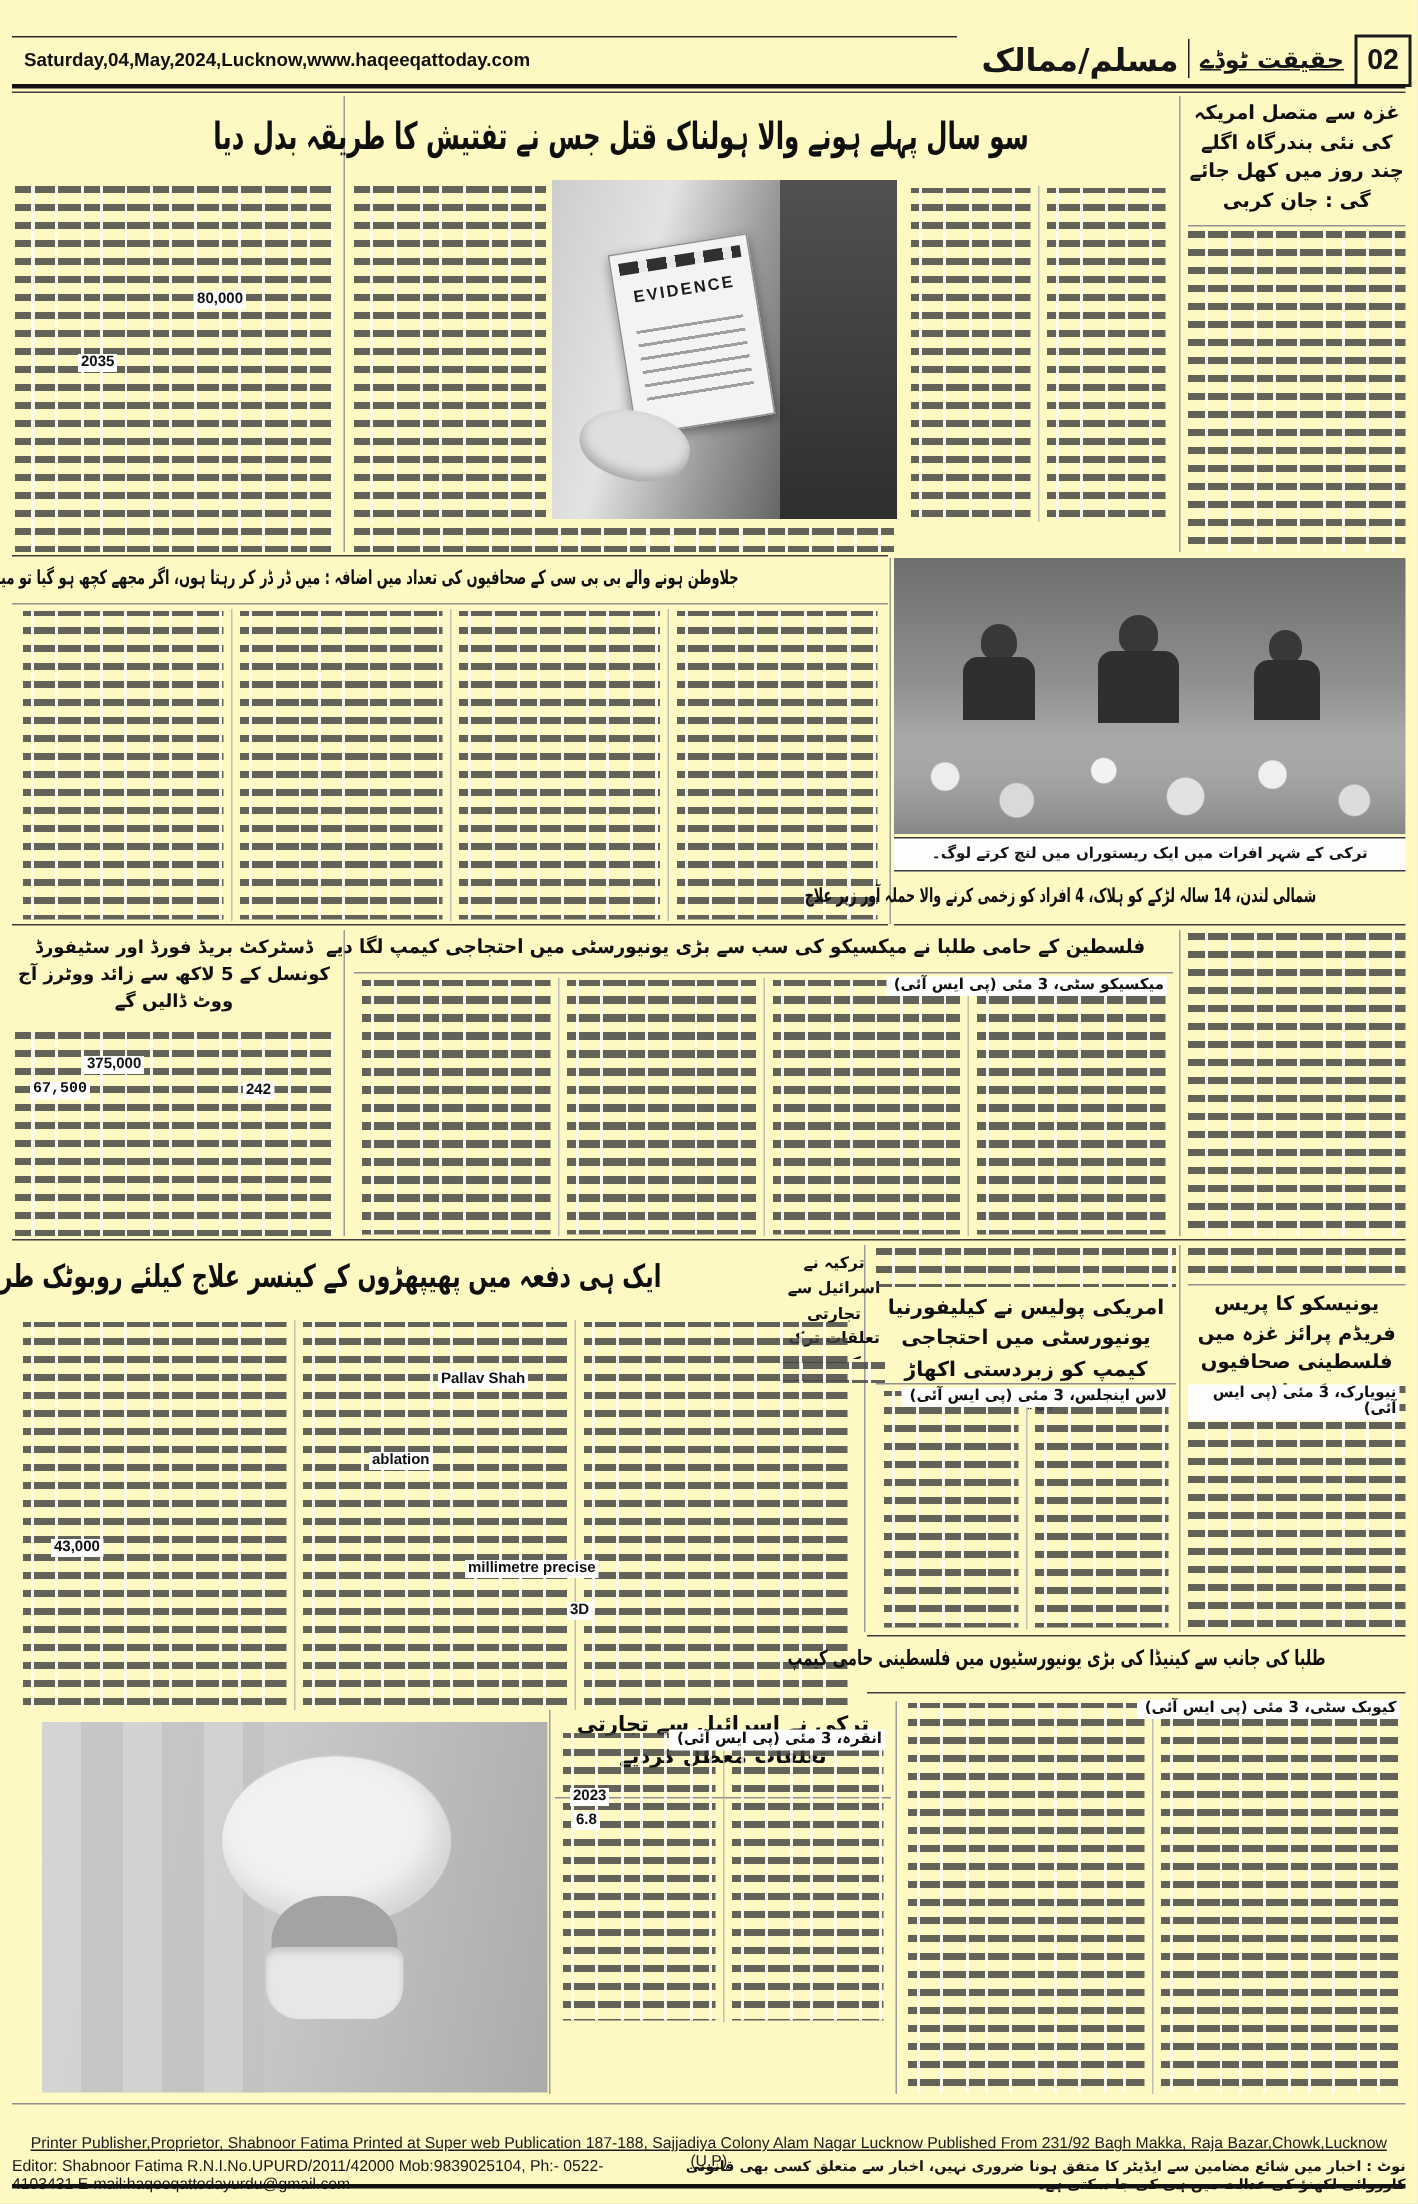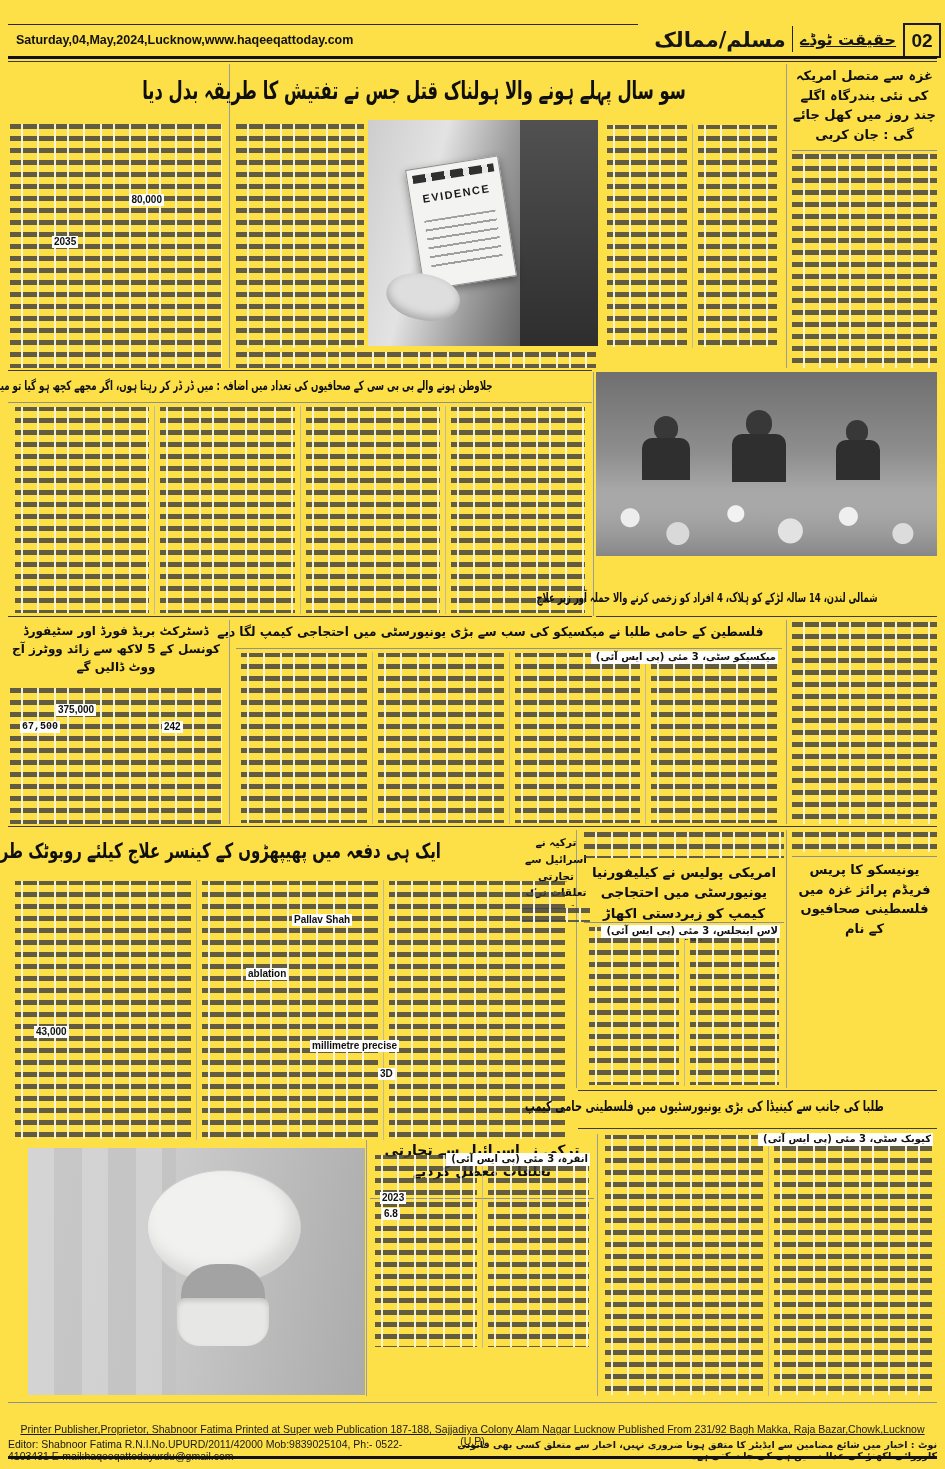--- a/index.html
+++ b/index.html
@@ -1,17 +1,17 @@
 <!DOCTYPE html>
 <html lang="ur"><head>
 <meta charset="utf-8">
 <style>
   html,body{margin:0;padding:0;}
   body{background:#d8d8d4;font-family:"DejaVu Sans",sans-serif;}
-  #page{position:relative;width:945px;height:1469px;background:#fde047;margin:0 auto;overflow:hidden;color:#161616;}
+  #page{position:relative;width:945px;height:1469px;background:#fef9c3;margin:0 auto;overflow:hidden;color:#161616;}
   .abs{position:absolute;}
   .ur{direction:rtl;font-family:"DejaVu Sans",sans-serif;}
   .en{font-family:"Liberation Sans",sans-serif;}
   .head{font-weight:700;text-align:center;color:#0f0f0f;line-height:1.5;}
   .fit1{white-space:nowrap;overflow:visible;}
   
   .greek{
     background-image:
       repeating-linear-gradient(90deg, rgba(253,253,251,0) 0 11px, rgba(253,253,251,.95) 11px 13px, rgba(253,253,251,0) 13px 27px, rgba(253,253,251,.95) 27px 29px, rgba(253,253,251,0) 29px 44px, rgba(253,253,251,.95) 44px 46px),
       repeating-linear-gradient(180deg, #414141 0 5px, rgba(0,0,0,0) 5px 12px);
@@ -139,20 +139,21 @@
 
   <div class="photo ph2" style="left:596px;top:372px;width:341px;height:184px;">
     <div class="r-person" style="left:58px;top:44px;width:24px;height:24px;"></div>
     <div class="r-torso" style="left:46px;top:66px;width:48px;height:42px;"></div>
     <div class="r-person" style="left:150px;top:38px;width:26px;height:26px;"></div>
     <div class="r-torso" style="left:136px;top:62px;width:54px;height:48px;"></div>
     <div class="r-person" style="left:250px;top:48px;width:22px;height:22px;"></div>
     <div class="r-torso" style="left:240px;top:68px;width:44px;height:40px;"></div>
     <div class="r-flowers"></div>
   </div>
+  <div class="caption" style="left:596px;top:558px;width:341px;height:21px;">ترکی کے شہر افرات میں ایک ریستوراں میں لنچ کرتے لوگ۔</div>
 
   <div class="abs head ur fit1" style="left: 596px; top: 588px; width: 341px; font-size: 13px; transform-origin: 50% 50%; transform: scaleX(0.650763);">شمالی لندن، 14 سالہ لڑکے کو ہلاک، 4 افراد کو زخمی کرنے والا حملہ آور زیر علاج</div>
   <div class="hrule abs" style="left:596px;top:616px;width:341px;"></div>
 
   <div class="hrule abs" style="left:8px;top:616px;width:584px;"></div>
   <div class="vrule" style="left:229px;top:620px;height:204px;"></div>
   <div class="vrule" style="left:786px;top:620px;height:204px;"></div>
 
   <div class="abs head ur" style="left:10px;top:622px;width:212px;height:62px;font-size:12px;overflow:hidden;">ڈسٹرکٹ بریڈ فورڈ اور سٹیفورڈ کونسل کے 5 لاکھ سے زائد ووٹرز آج ووٹ ڈالیں گے</div>
   <div class="bodyblock" style="left:10px;top:688px;width:212px;height:136px;">
@@ -200,20 +201,24 @@
         <div class="c greek"></div>
       </div>
     <span class="dateline">لاس اینجلس، 3 مئی (پی ایس آئی)</span>
   </div>
 
   <div class="bodyblock" style="left:792px;top:832px;width:145px;height:20px;">
     <div class="greek" style="height:100%;"></div>
   </div>
   <div class="hrule light abs" style="left:792px;top:856px;width:145px;"></div>
   <div class="abs head ur" style="left:792px;top:860px;width:145px;height:58px;font-size:13px;">یونیسکو کا پریس فریڈم پرائز غزہ میں فلسطینی صحافیوں کے نام</div>
+  <div class="bodyblock" style="left:792px;top:924px;width:145px;height:164px;">
+    <div class="greek" style="height:100%;"></div>
+    <span class="dateline">نیویارک، 3 مئی (پی ایس آئی)</span>
+  </div>
 
   <div class="bodyblock" style="left:10px;top:880px;width:560px;height:260px;">
     <div class="cols">
         <div class="c greek"></div>
         <div class="c greek"></div>
         <div class="c greek"></div>
       </div>
     <span class="inl" style="top:34px;left:282px;">Pallav Shah</span>
     <span class="inl" style="top:88px;left:236px;">ablation</span>
     <span class="inl" style="top:160px;left:300px;">millimetre precise</span>

